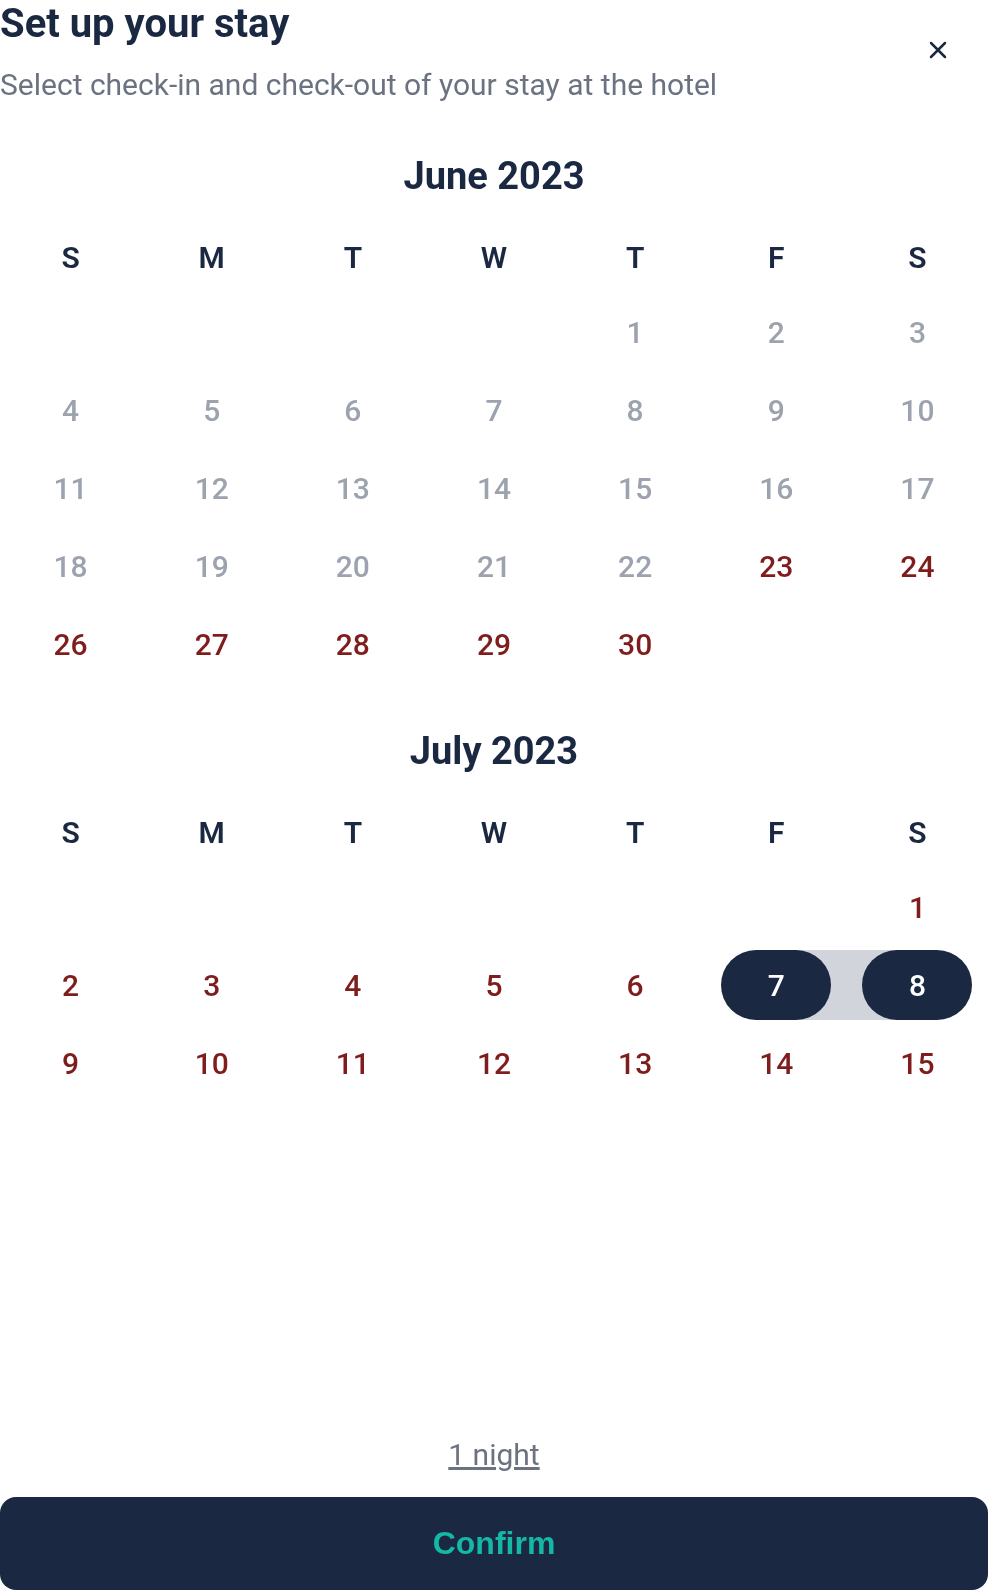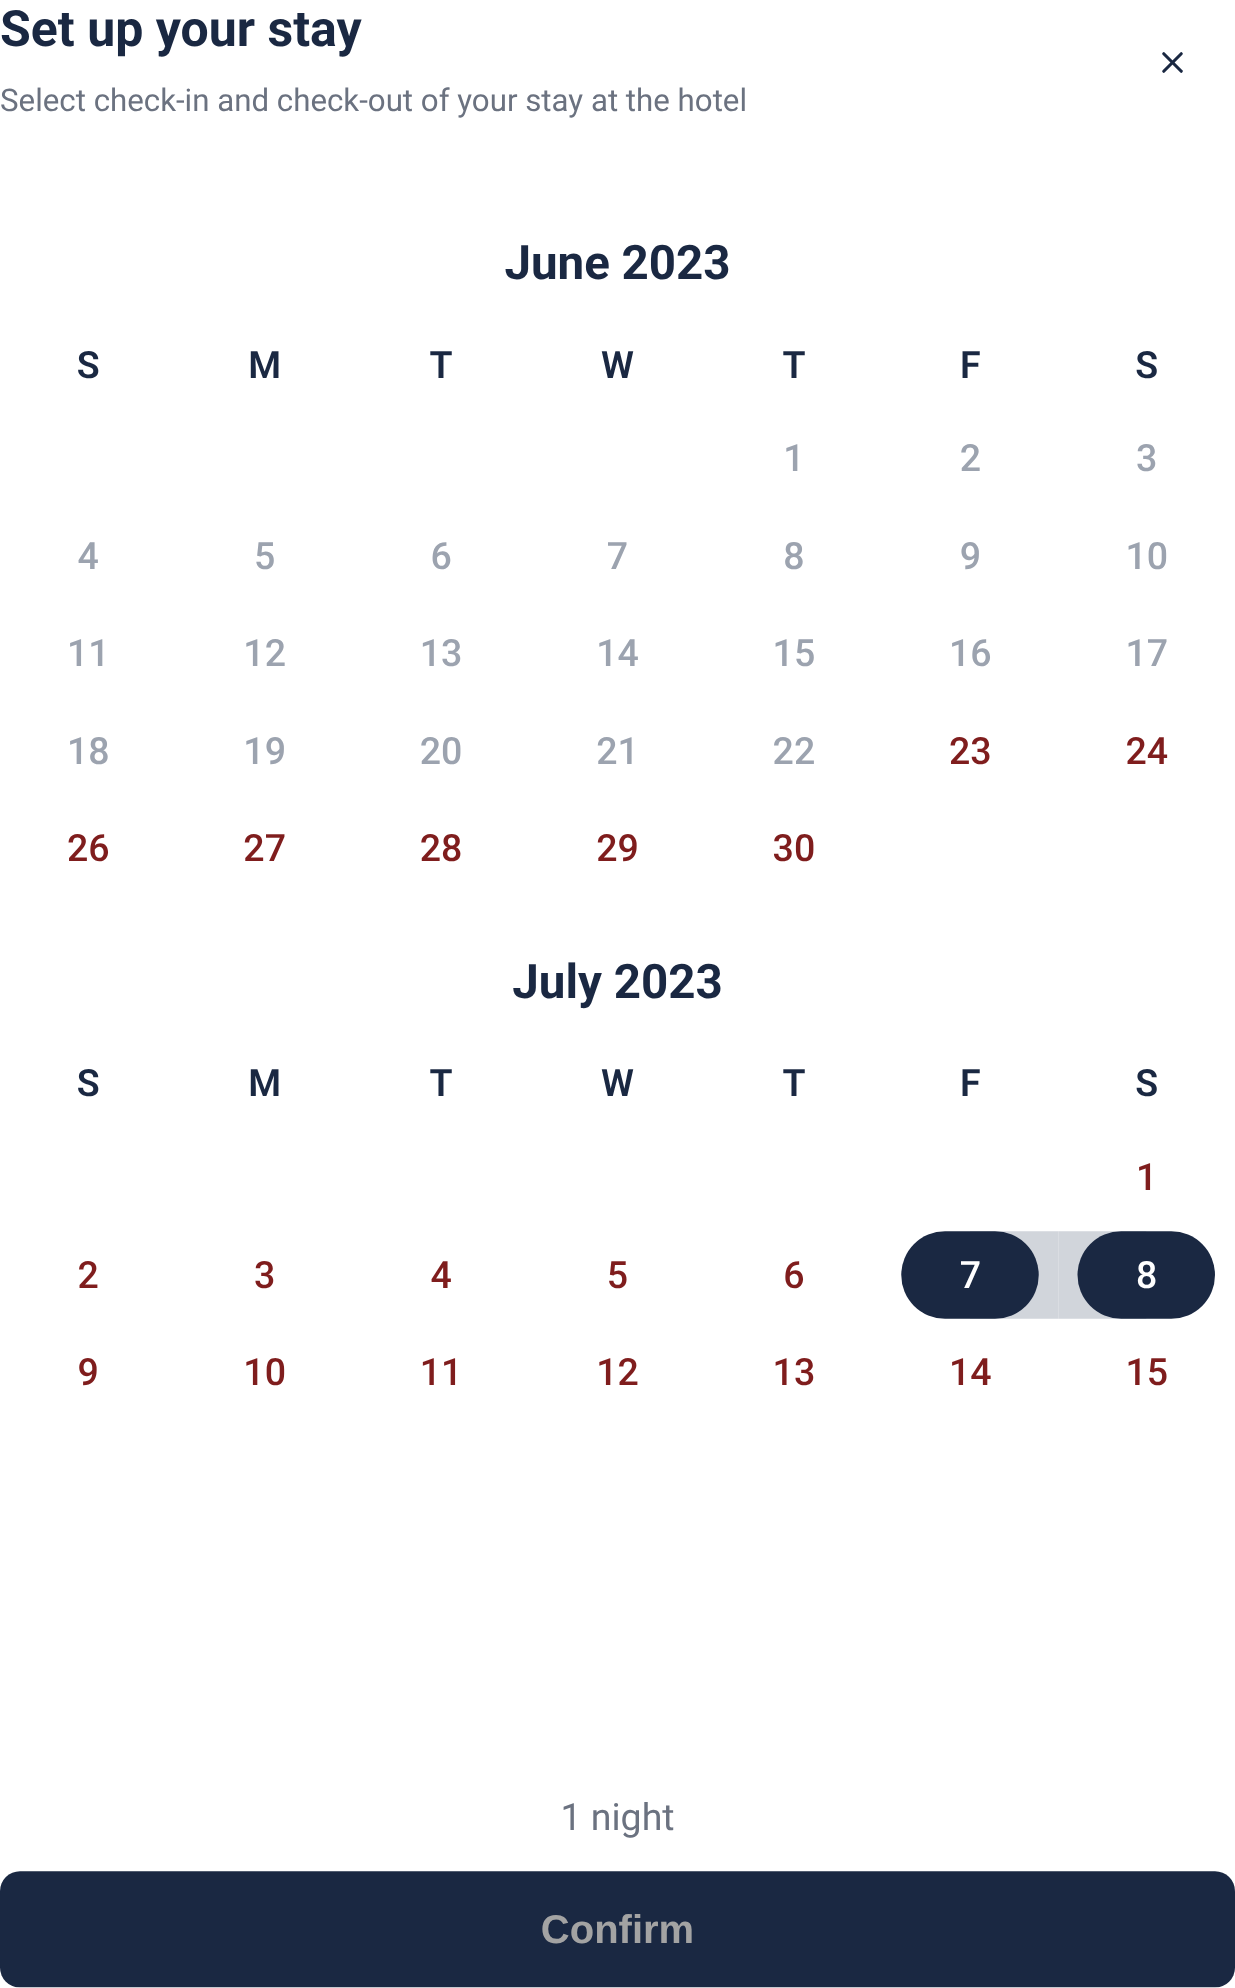--- a/index.html
+++ b/index.html
@@ -38,24 +38,24 @@
       width: 24px;
       height: 24px;
     }
     .title {
       font-size: 40px;
       font-weight: 700;
       color: #1a2842;
       margin-bottom: 20px;
     }
     .subtitle {
-      font-size: 25px;
+      font-size: 30px;
       font-weight: 400;
       color: #6b7280;
-      margin-bottom: 93px;
+      margin-bottom: 52px;
     }
     .calendar {
       flex: 1;
     }
     .month-block {
       margin-bottom: 50px;
     }
     .month-title {
       font-size: 38px;
       font-weight: 700;
@@ -134,26 +134,27 @@
     }
     .footer {
       padding-top: 20px;
     }
     .nights-label {
       font-size: 30px;
       font-weight: 400;
       color: #6b7280;
       text-align: center;
       margin-bottom: 25px;
+      text-decoration: underline;
     }
     .confirm-btn {
       width: 100%;
       padding: 28px;
       background: #1a2842;
-      color: #a3a3a3;
+      color: #14b8a6;
       border: none;
       border-radius: 16px;
       font-size: 32px;
       font-weight: 600;
       cursor: pointer;
     }
   </style>
 </head>
 <body>
 

